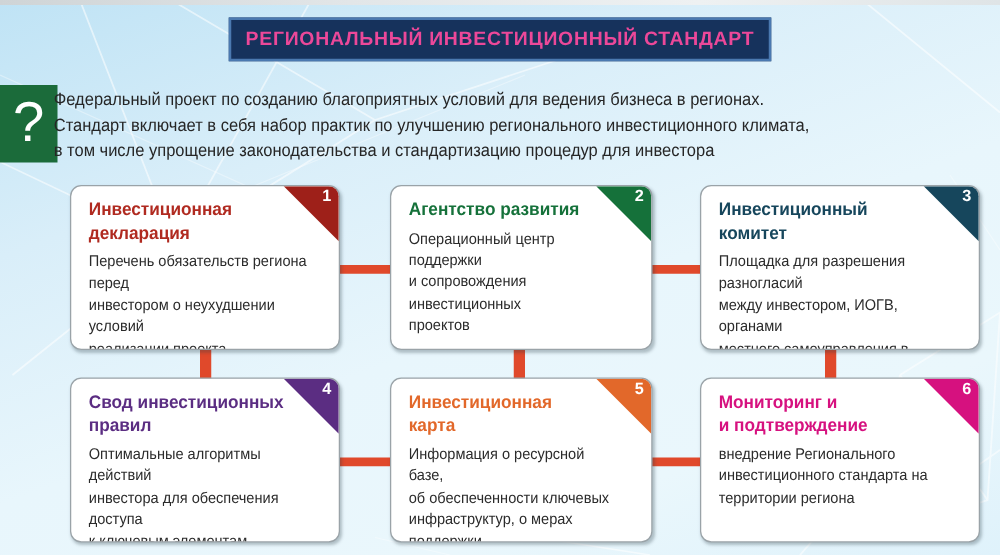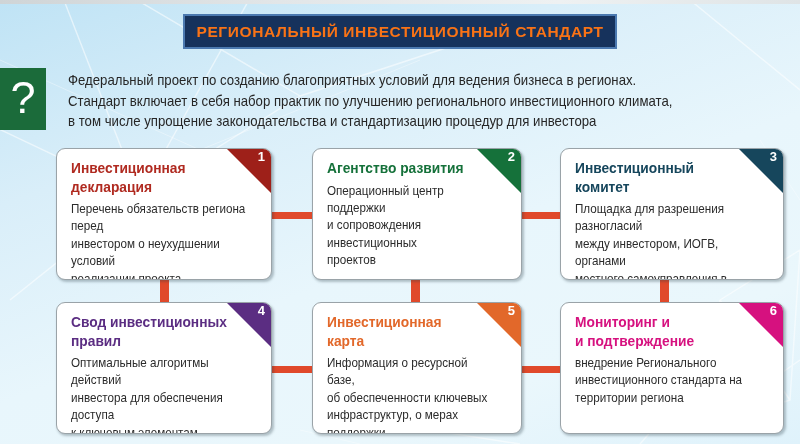--- a/index.html
+++ b/index.html
@@ -47,21 +47,21 @@
     height: 35px;
     background: #16325c;
     border: 2px solid #4b79b0;
     box-sizing: border-box;
     display: flex;
     align-items: center;
     justify-content: center;
     z-index: 3;
   }
   .title-banner .title-text {
-    color: #f97316;
+    color: #ec4899;
     font-size: 15.5px;
     font-weight: bold;
     letter-spacing: 0.6px;
     white-space: nowrap;
     font-family: "Liberation Sans", sans-serif;
   }
 
   
   .q-badge {
     position: absolute;
@@ -80,21 +80,21 @@
     font-size: 45px;
     line-height: 1;
     font-weight: normal;
     font-family: "Liberation Sans", sans-serif;
     transform: translateY(-2px);
   }
 
   
   .intro {
     position: absolute;
-    left: 68px;
+    left: 43px;
     top: 70px;
     width: 700px;
     z-index: 3;
   }
   .intro .line {
     color: #262626;
     font-size: 14.2px;
     line-height: 20.6px;
     font-family: "Liberation Sans", sans-serif;
     white-space: nowrap;

